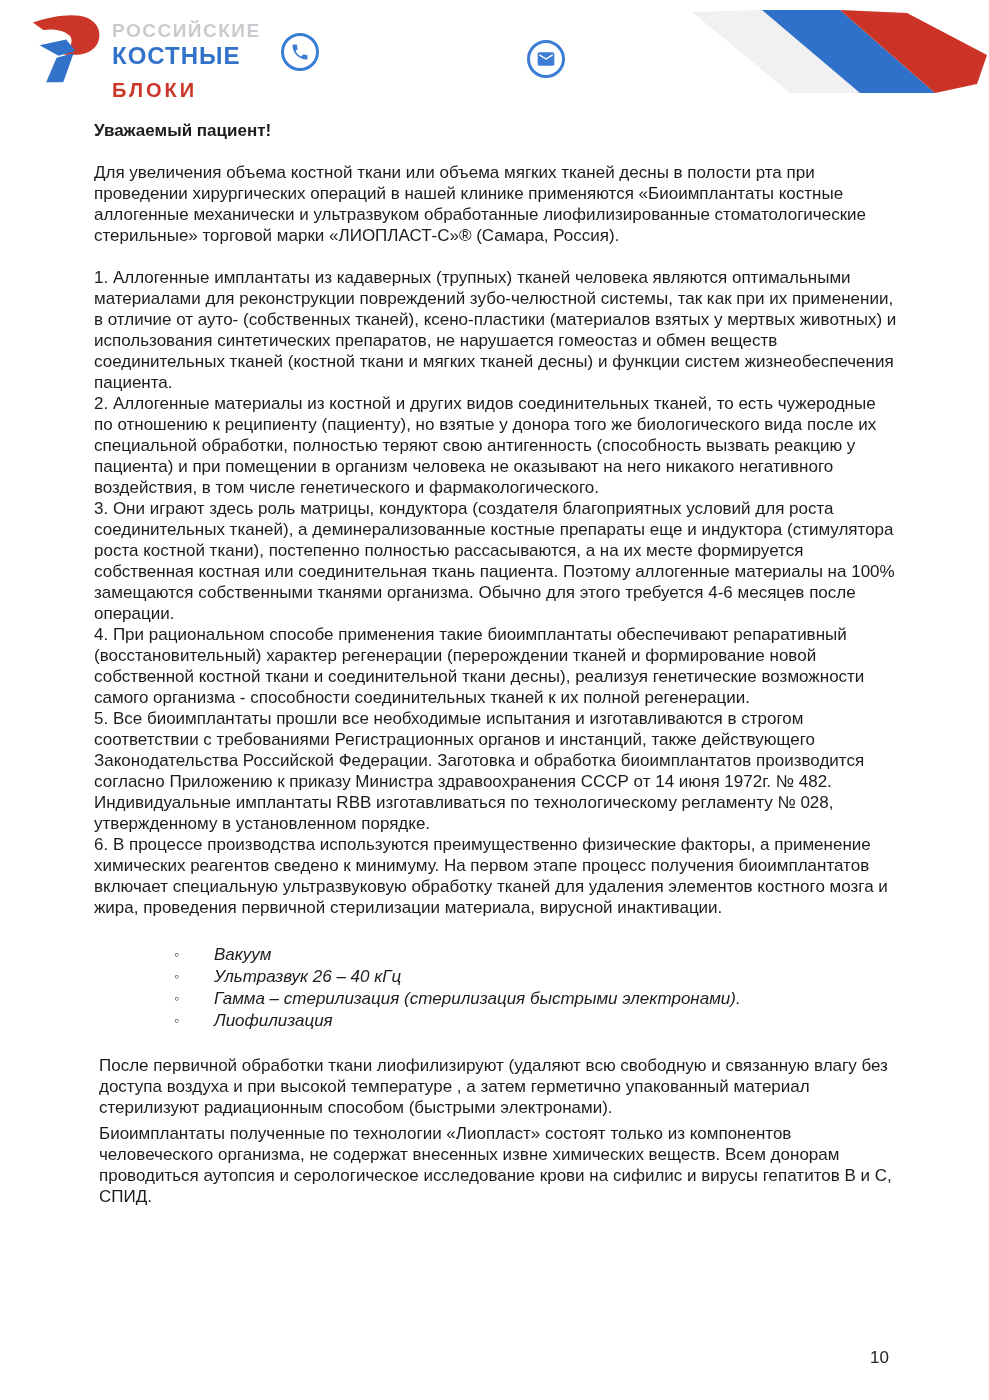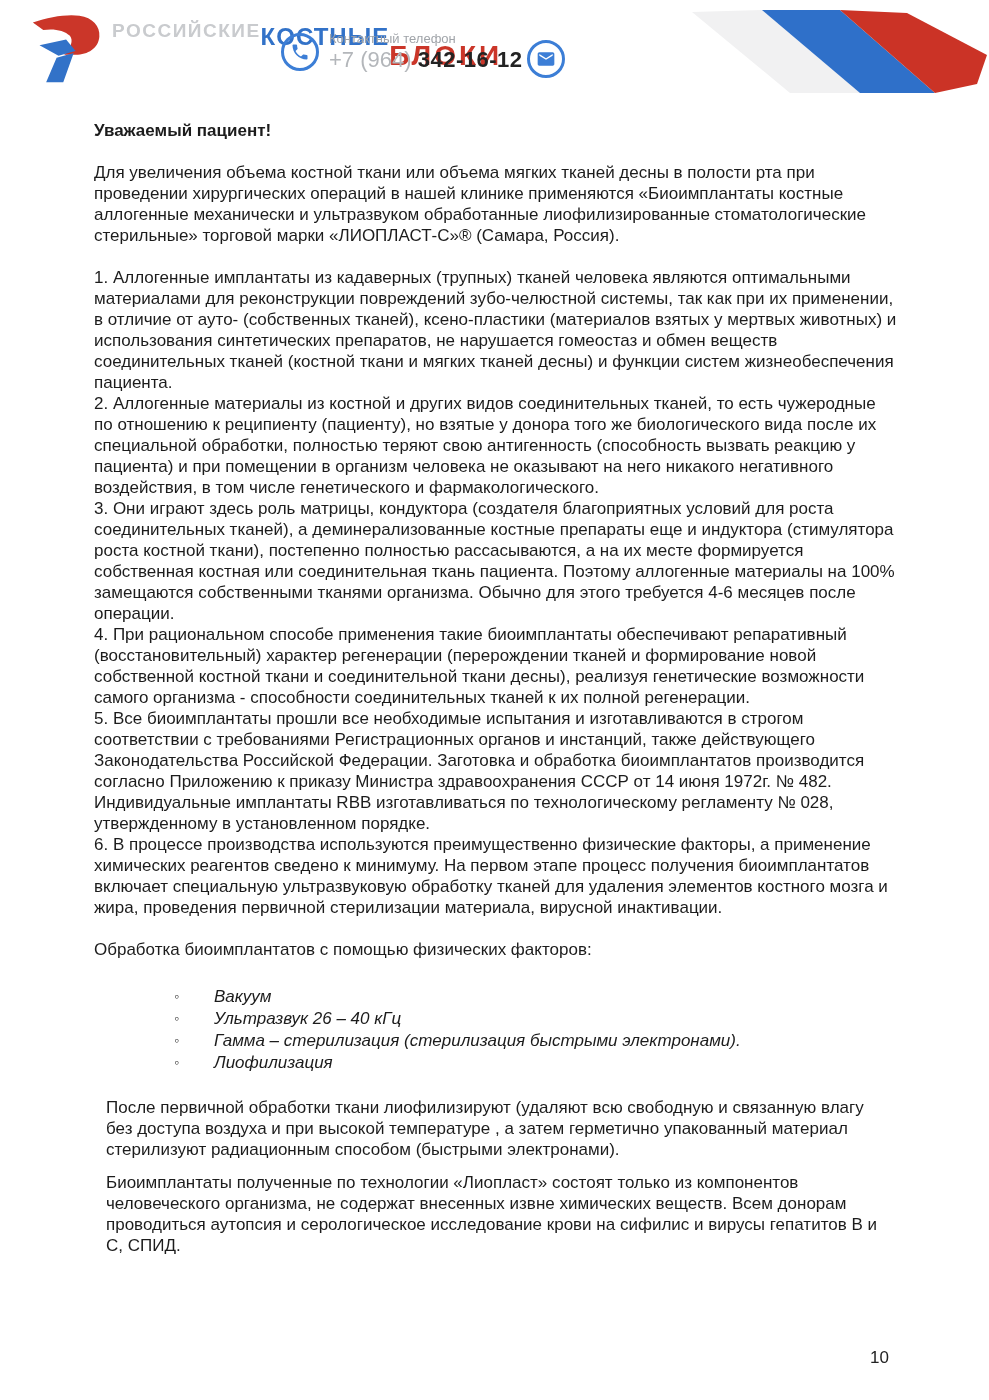--- a/index.html
+++ b/index.html
@@ -23,24 +23,24 @@
     color:var(--text);
     overflow:hidden;
   }
 
   
   .header{position:absolute;top:0;left:0;width:989px;height:112px;}
   .stripes{position:absolute;top:0;right:0;width:300px;height:97px;display:block;}
 
   .logo{position:absolute;left:30px;top:13px;display:flex;align-items:flex-start;gap:6px;}
   .logo-mark{width:76px;height:76px;flex:0 0 auto;}
-  .logo-words{display:flex;flex-direction:row;justify-content:flex-start;padding-top:8px;line-height:1;}
+  .logo-words{display:flex;flex-direction:column;justify-content:flex-start;padding-top:8px;line-height:1;}
   .logo-w1{font-size:19px;font-weight:700;letter-spacing:1.5px;color:var(--brand-gray);}
   .logo-w2{font-size:24px;font-weight:700;letter-spacing:1px;color:var(--brand-blue);margin-top:4px;}
-  .logo-w3{font-size:28px;font-weight:700;letter-spacing:3px;color:var(--brand-red);margin-top:21px;}
+  .logo-w3{font-size:20px;font-weight:700;letter-spacing:3px;color:var(--brand-red);margin-top:12px;}
 
   .contact{position:absolute;display:flex;align-items:flex-start;gap:10px;}
   .contact.phone{left:281px;top:31px;}
   .contact.email{left:527px;top:38px;}
   .icon-circle{
     width:38px;height:38px;border:3px solid var(--icon-blue);border-radius:50%;
     color:var(--icon-blue);display:flex;align-items:center;justify-content:center;
     box-sizing:border-box;flex:0 0 auto;margin-top:2px;
   }
   .icon-circle svg{width:20px;height:20px;}
@@ -49,21 +49,21 @@
   .contact-value{font-size:22px;line-height:26px;white-space:nowrap;}
   .num-prefix{color:var(--phone-prefix);}
   .num-main{color:#232323;font-weight:600;letter-spacing:0.5px;}
   .email-address{font-size:22px;line-height:26px;color:var(--link-blue);text-decoration:none;white-space:nowrap;}
 
   
   .doc{
     position:absolute;left:94px;top:120px;width:804px;
     font-size:17px;line-height:21px;color:var(--text);
   }
-  .doc p{margin:12px;}
+  .doc p{margin:5px;}
   .greeting{font-weight:700;margin:0 0 21px 0 !important;}
   .intro{margin:0 0 21px 0 !important;}
   .points p{margin:0;}
   .proc-heading{margin:21px 0 0 0 !important;}
   ul.methods{list-style:none;margin:26px 0 24px 0;padding:0;font-style:italic;}
   ul.methods li{position:relative;padding-left:120px;line-height:21px;margin:0 0 1px 0;}
   ul.methods li::before{
     content:"◦";
     position:absolute;left:80px;top:0;
     font-size:14px;color:#333;
@@ -94,27 +94,20 @@
         <span class="logo-w3">БЛОКИ</span>
       </div>
     </div>
 
     <div class="contact phone">
       <span class="icon-circle">
         <svg viewBox="0 0 24 24">
             <path fill="currentColor" d="M6.62 10.79c1.44 2.83 3.76 5.14 6.59 6.59l2.2-2.2c.27-.27.67-.36 1.02-.24 1.12.37 2.33.57 3.57.57.55 0 1 .45 1 1V20c0 .55-.45 1-1 1-9.39 0-17-7.61-17-17 0-.55.45-1 1-1h3.5c.55 0 1 .45 1 1 0 1.25.2 2.45.57 3.57.11.35.03.74-.25 1.02l-2.2 2.2z"></path>
           </svg>
       </span>
-      <div class="contact-col">
-        <span class="contact-label">Контактный телефон</span>
-        <span class="contact-value">
-          <span class="num-prefix">+7 (964)</span>
-          <span class="num-main">342-16-12</span>
-        </span>
-      </div>
     </div>
 
     <div class="contact email">
       <span class="icon-circle">
         <svg viewBox="0 0 24 24">
             <path fill="currentColor" d="M20 4H4c-1.1 0-2 .9-2 2v12c0 1.1.9 2 2 2h16c1.1 0 2-.9 2-2V6c0-1.1-.9-2-2-2zm0 4-8 5-8-5V6l8 5 8-5v2z"></path>
           </svg>
       </span>
     </div>
 
@@ -128,21 +121,20 @@
 
     <div class="points">
       <p>1. Аллогенные имплантаты из кадаверных (трупных) тканей человека являются оптимальными материалами для реконструкции повреждений зубо-челюстной системы, так как при их применении, в отличие от ауто- (собственных тканей), ксено-пластики (материалов взятых у мертвых животных) и использования синтетических препаратов, не нарушается гомеостаз и обмен веществ соединительных тканей (костной ткани и мягких тканей десны) и функции систем жизнеобеспечения пациента.</p>
       <p>2. Аллогенные материалы из костной и других видов соединительных тканей, то есть чужеродные по отношению к реципиенту (пациенту), но взятые у донора того же биологического вида после их специальной обработки, полностью теряют свою антигенность (способность вызвать реакцию у пациента) и при помещении в организм человека не оказывают на него никакого негативного воздействия, в том числе генетического и фармакологического.</p>
       <p>3. Они играют здесь роль матрицы, кондуктора (создателя благоприятных условий для роста соединительных тканей), а деминерализованные костные препараты еще и индуктора (стимулятора роста костной ткани), постепенно полностью рассасываются, а на их месте формируется собственная костная или соединительная ткань пациента. Поэтому аллогенные материалы на 100% замещаются собственными тканями организма. Обычно для этого требуется 4-6 месяцев после операции.</p>
       <p>4. При рациональном способе применения такие биоимплантаты обеспечивают репаративный (восстановительный) характер регенерации (перерождении тканей и формирование новой собственной костной ткани и соединительной ткани десны), реализуя генетические возможности самого организма - способности соединительных тканей к их полной регенерации.</p>
       <p>5. Все биоимплантаты прошли все необходимые испытания и изготавливаются в строгом соответствии с требованиями Регистрационных органов и инстанций, также действующего Законодательства Российской Федерации. Заготовка и обработка биоимплантатов производится согласно Приложению к приказу Министра здравоохранения СССР от 14 июня 1972г. № 482. Индивидуальные имплантаты RBB изготавливаться по технологическому регламенту № 028, утвержденному в установленном порядке.</p>
       <p>6. В процессе производства используются преимущественно физические факторы, а применение химических реагентов сведено к минимуму. На первом этапе процесс получения биоимплантатов включает специальную ультразвуковую обработку тканей для удаления элементов костного мозга и жира, проведения первичной стерилизации материала, вирусной инактивации.</p>
     </div>
 
-    <p class="proc-heading">Обработка биоимплантатов с помощью физических факторов:</p>
 
     <ul class="methods">
       <li>Вакуум</li>
       <li>Ультразвук 26 – 40 кГц</li>
       <li>Гамма – стерилизация (стерилизация быстрыми электронами).</li>
       <li>Лиофилизация</li>
     </ul>
 
     <div class="closing">
       <p>После первичной обработки ткани лиофилизируют (удаляют всю свободную и связанную влагу без доступа воздуха и при высокой температуре , а затем герметично упакованный материал стерилизуют радиационным способом (быстрыми электронами).</p>

